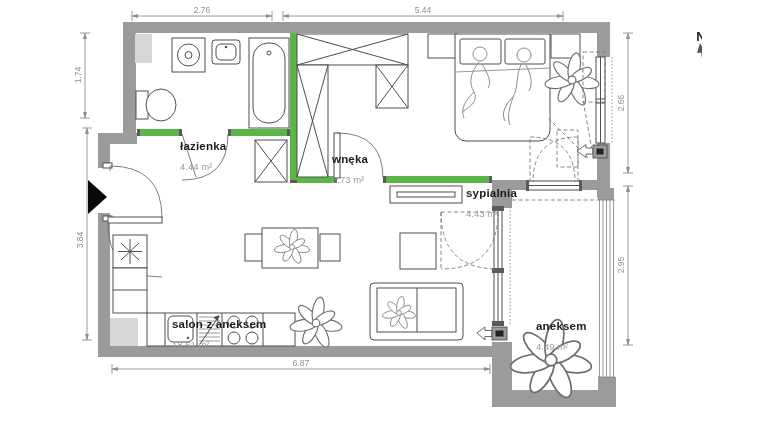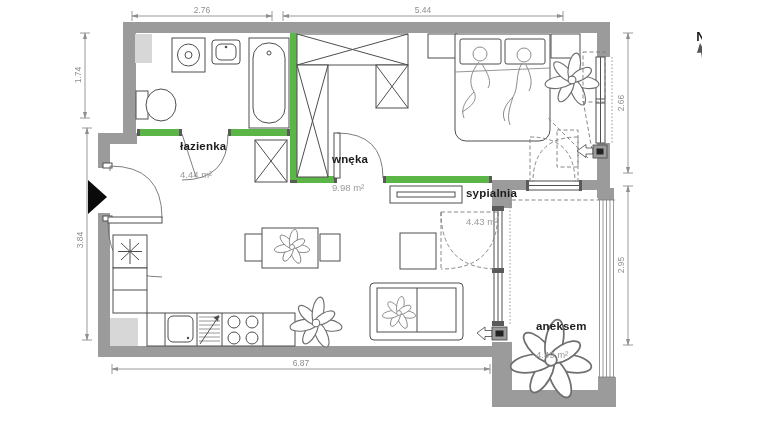--- a/index.html
+++ b/index.html
@@ -8,21 +8,21 @@
     --shaft:#d7d7d7;
   }
   html,body{margin:0;padding:0;background:#fff;}
   .stage{
     position:relative;width:702px;height:428px;background:#ffffff;
     font-family:"Liberation Sans",sans-serif;overflow:hidden;
   }
   .stage svg{position:absolute;left:0;top:0;}
   .room-label{position:absolute;line-height:1.15;pointer-events:none;white-space:nowrap;}
   .room-name{font-size:11.5px;font-weight:700;color:#1c1c1c;letter-spacing:.2px;margin-top:44px;}
-  .room-area{font-size:9.5px;color:#9a9a9a;margin-top:17px;}
+  .room-area{font-size:9.5px;color:#9a9a9a;margin-top:9px;}
   
   .wall{fill:var(--wall);}
   .green{fill:var(--green);}
   .cap{fill:#5a5a5a;}
   .shaft{fill:var(--shaft);}
   .ln{fill:none;stroke:#4e4e4e;stroke-width:1;}
   .lnw{fill:#fff;stroke:#4e4e4e;stroke-width:1;}
   .lnf{fill:#4e4e4e;stroke:none;}
   .thin{fill:none;stroke:#7d7d7d;stroke-width:.8;}
   .person{fill:none;stroke:#8d8d8d;stroke-width:1;}
@@ -362,23 +362,27 @@
     <polygon points="700,43 697,53 705,52" fill="#555"></polygon>
   </g>
 </svg>
 
 <div class="room-label" style="left:180px;top:96px">
   <div class="room-name">łazienka</div>
   <div class="room-area">4.44 m²</div>
 </div>
 <div class="room-label" style="left:332px;top:109px">
   <div class="room-name">wnęka</div>
-  <div class="room-area">9.98 m²</div>
+  <div class="room-area">3.73 m²</div>
 </div>
 <div class="room-label" style="left:466px;top:143px">
   <div class="room-name">sypialnia</div>
   <div class="room-area">4.43 m²</div>
 </div>
+<div class="room-label" style="left:172px;top:274px">
+  <div class="room-name">salon z aneksem</div>
+  <div class="room-area">18.51 m²</div>
+</div>
 <div class="room-label" style="left:536px;top:276px">
   <div class="room-name">aneksem</div>
   <div class="room-area">4.49 m²</div>
 </div>
 </div>
 
 </body></html>

